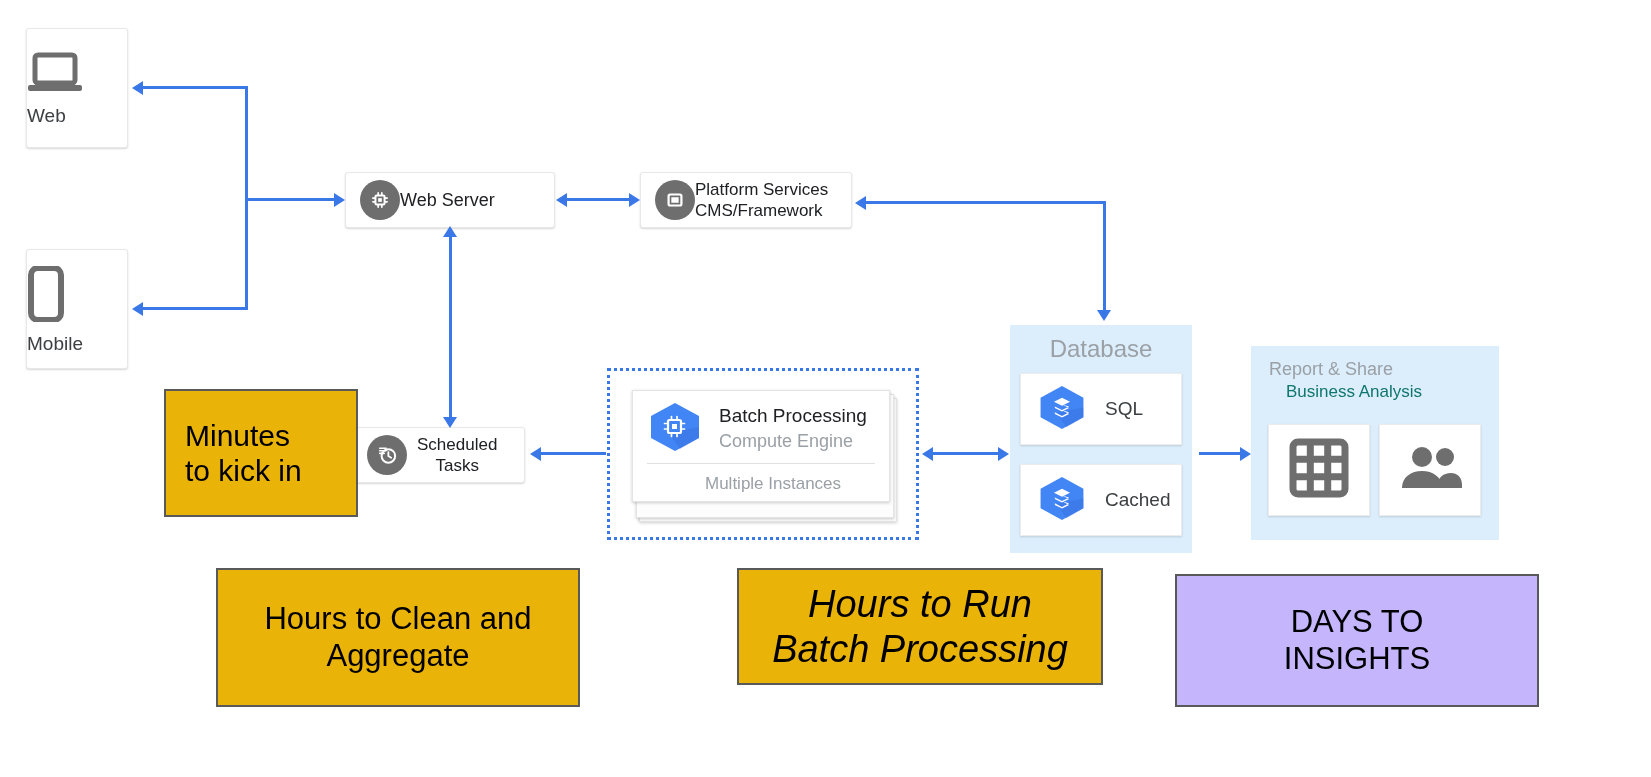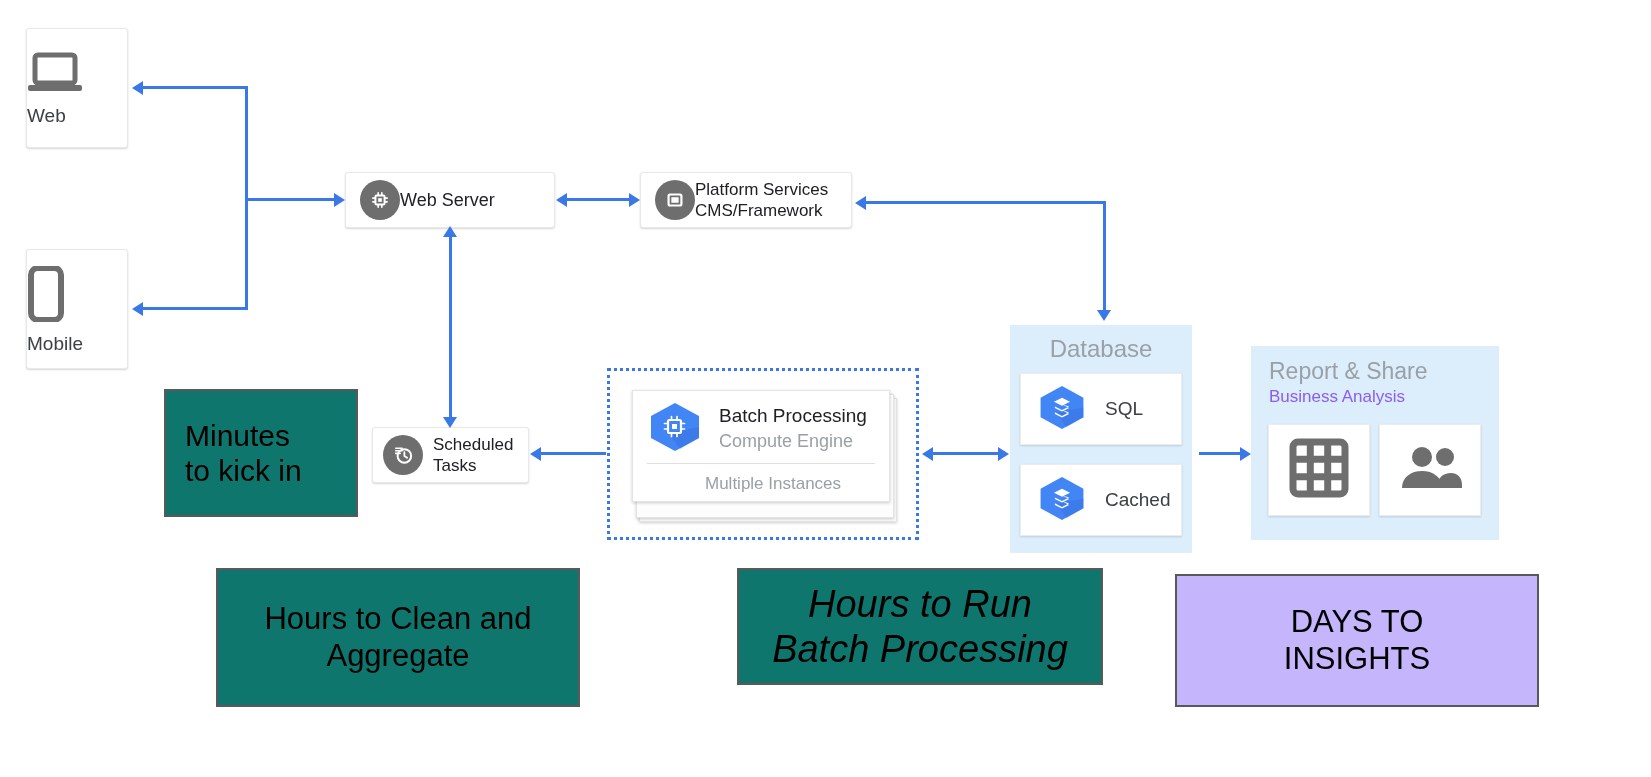--- a/index.html
+++ b/index.html
@@ -90,22 +90,22 @@
   .gcard-foot { font-size: 17px; color: #9aa0a6; padding: 10px 14px 10px 72px; }
   
   .bluepanel {
     position: absolute;
     background: #dceefb;
   }
   .bluepanel .ptitle {
     font-size: 24px; color: #9aa0a6;
     text-align: center; padding-top: 12px; line-height: 1;
   }
-  .bluepanel .ptitle-l { text-align: left; padding: 14px 0 0 18px; font-size: 23px; }
-  .bluepanel .psub { font-size: 17px; color: #8b5cf6; padding: 4px 0 0 18px; }
+  .bluepanel .ptitle-l { text-align: left; padding: 14px 0 0 18px; font-size: 18px; }
+  .bluepanel .psub { font-size: 17px; color: #0f766e; padding: 4px 0 0 35px; }
   .dbrow {
     position: absolute;
     background: #ffffff;
     border: 1px solid #ececec;
     box-shadow: 0 1px 2px rgba(0,0,0,0.14);
     display: flex; align-items: center; gap: 18px;
     padding-left: 16px;
   }
   .dbrow .lbl { font-size: 19px; color: #3c4043; }
   .rpttile {
@@ -120,21 +120,21 @@
     position: absolute;
     border: 2px solid #595959;
     display: flex;
     align-items: center;
     justify-content: center;
     text-align: center;
     color: #000000;
     line-height: 1.18;
     white-space: pre-line;
   }
-  .banner.orange { background: #0f766e; }
+  .banner.orange { background: #eab308; }
   .banner.red    { background: #c4b5fd; font-weight: normal; }
 </style>
 </head>
 <body>
 
 <div id="stage">
 
   <div class="card device" style="left:26px; top:28px; width:102px; height:120px;">
     <span>
       <svg width="56" height="42" viewBox="0 0 56 42">
@@ -176,21 +176,21 @@
         <svg width="22" height="22" viewBox="0 0 24 24">
           <rect x="5" y="6" width="14" height="12" rx="1.6" fill="none" stroke="#fff" stroke-width="2.4"></rect>
           <rect x="8" y="9" width="8" height="6" fill="#fff"></rect>
         </svg>
       </span>
       <span class="nodetext small">Platform Services
 CMS/Framework</span>
     </div>
   </div>
 
-  <div class="card" style="left:372px; top:427px; width:157px; height:56px;">
+  <div class="card" style="left:356px; top:427px; width:169px; height:56px;text-align:center;">
     <div class="noderow" style="padding:0 10px; gap:10px;">
       <span class="circ-icon">
         <svg width="22" height="22" viewBox="0 0 24 24">
           <circle cx="13.5" cy="13" r="7.4" fill="none" stroke="#fff" stroke-width="2.2"></circle>
           <path d="M13.5 9v4.2l3 1.8" stroke="#fff" stroke-width="2" fill="none" stroke-linecap="round"></path>
           <g stroke="#fff" stroke-width="1.7" stroke-linecap="round">
             <path d="M4 4.6h7M4 7.4h7M4 10.2h5"></path>
           </g>
         </svg>
       </span>

